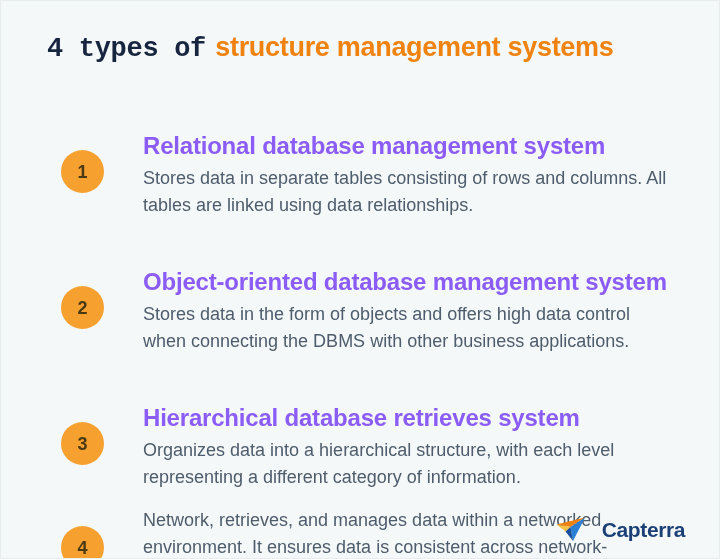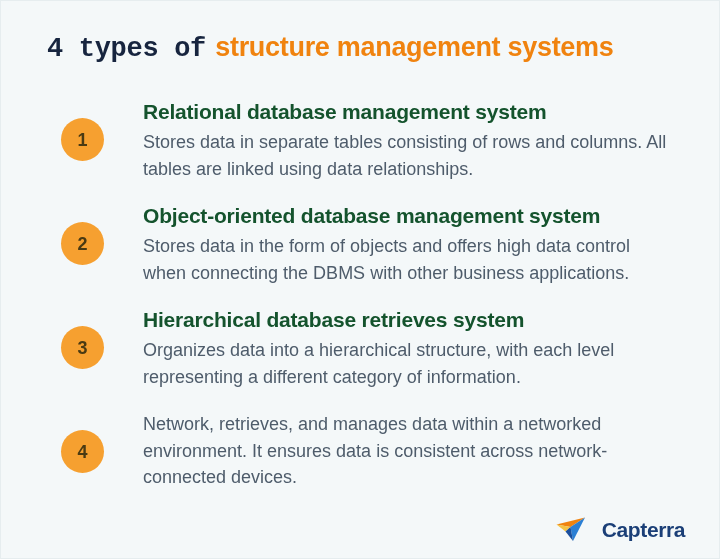--- a/index.html
+++ b/index.html
@@ -64,26 +64,27 @@
     color: #4a3a13;
     font-size: 18px;
     font-weight: bold;
     display: flex;
     align-items: center;
     justify-content: center;
     line-height: 1;
   }
 
   .item-title {
-    color: #14532d;
-    font-size: 21px;
+    color: #8b5cf6;
+    font-size: 24px;
     font-weight: bold;
     letter-spacing: -0.2px;
     line-height: 1.25;
     margin-bottom: 4px;
+    margin-top: 32px;
   }
 
   .item-desc {
     color: #4e5c6b;
     font-size: 18px;
     line-height: 1.48;
     max-width: 528px;
   }
 
   

